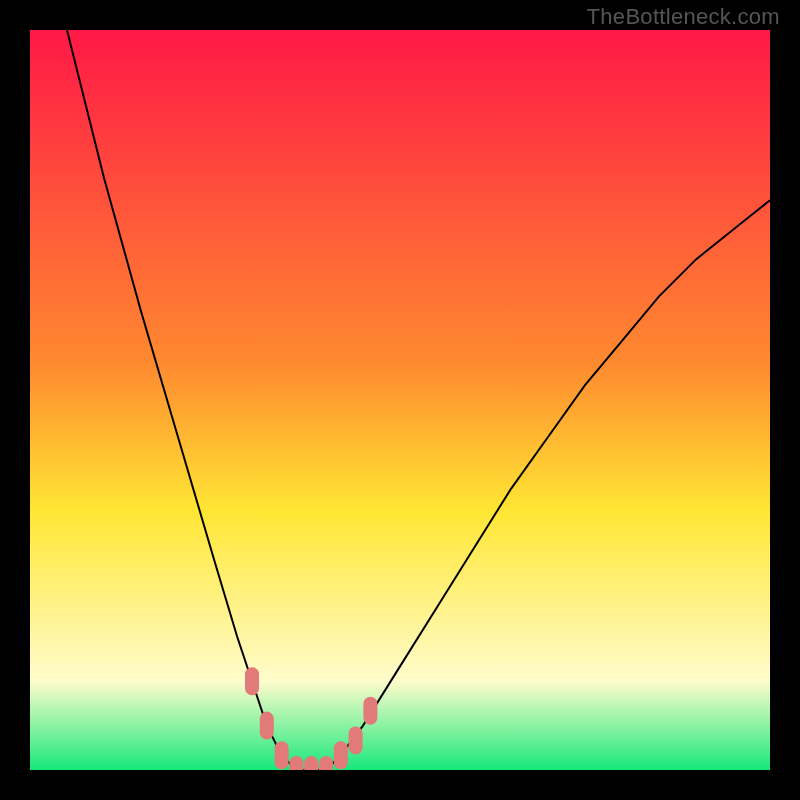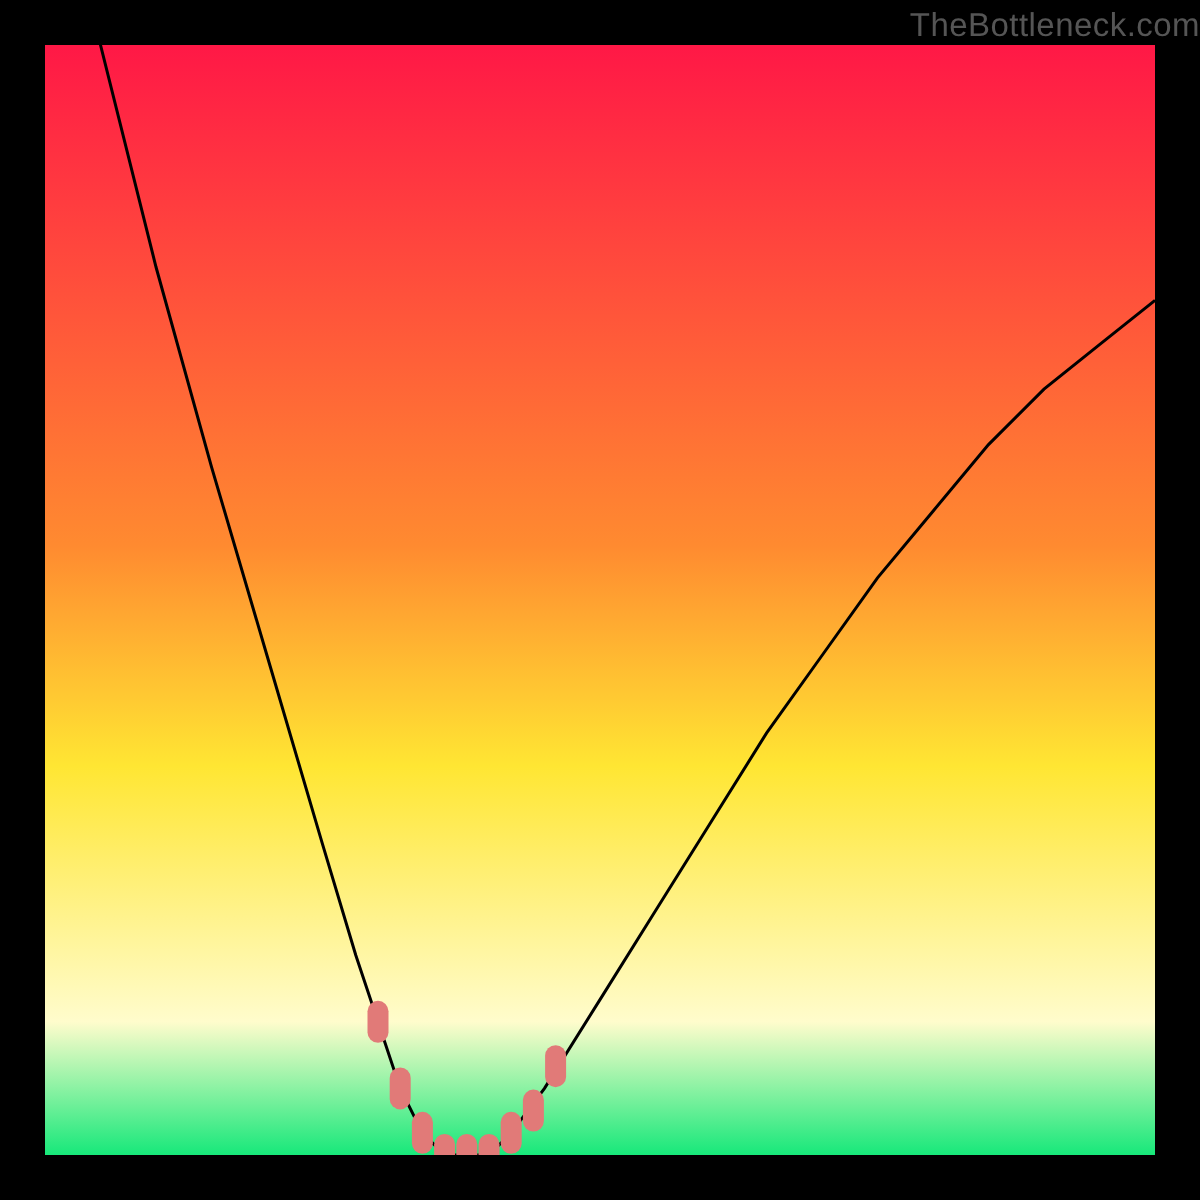--- a/index.html
+++ b/index.html
@@ -21,21 +21,21 @@
     position: absolute;
     left: 30px;
     top: 30px;
     width: 740px;
     height: 740px;
     box-sizing: border-box;
   }
   .watermark {
     position: absolute;
     top: 4px;
-    right: 0;
+    right: 20px;
     color: #555;
     font-size: 22px;
     font-weight: 500;
     letter-spacing: 0.3px;
   }
   svg { display: block; }
 </style>
 </head>
 <body>
 

